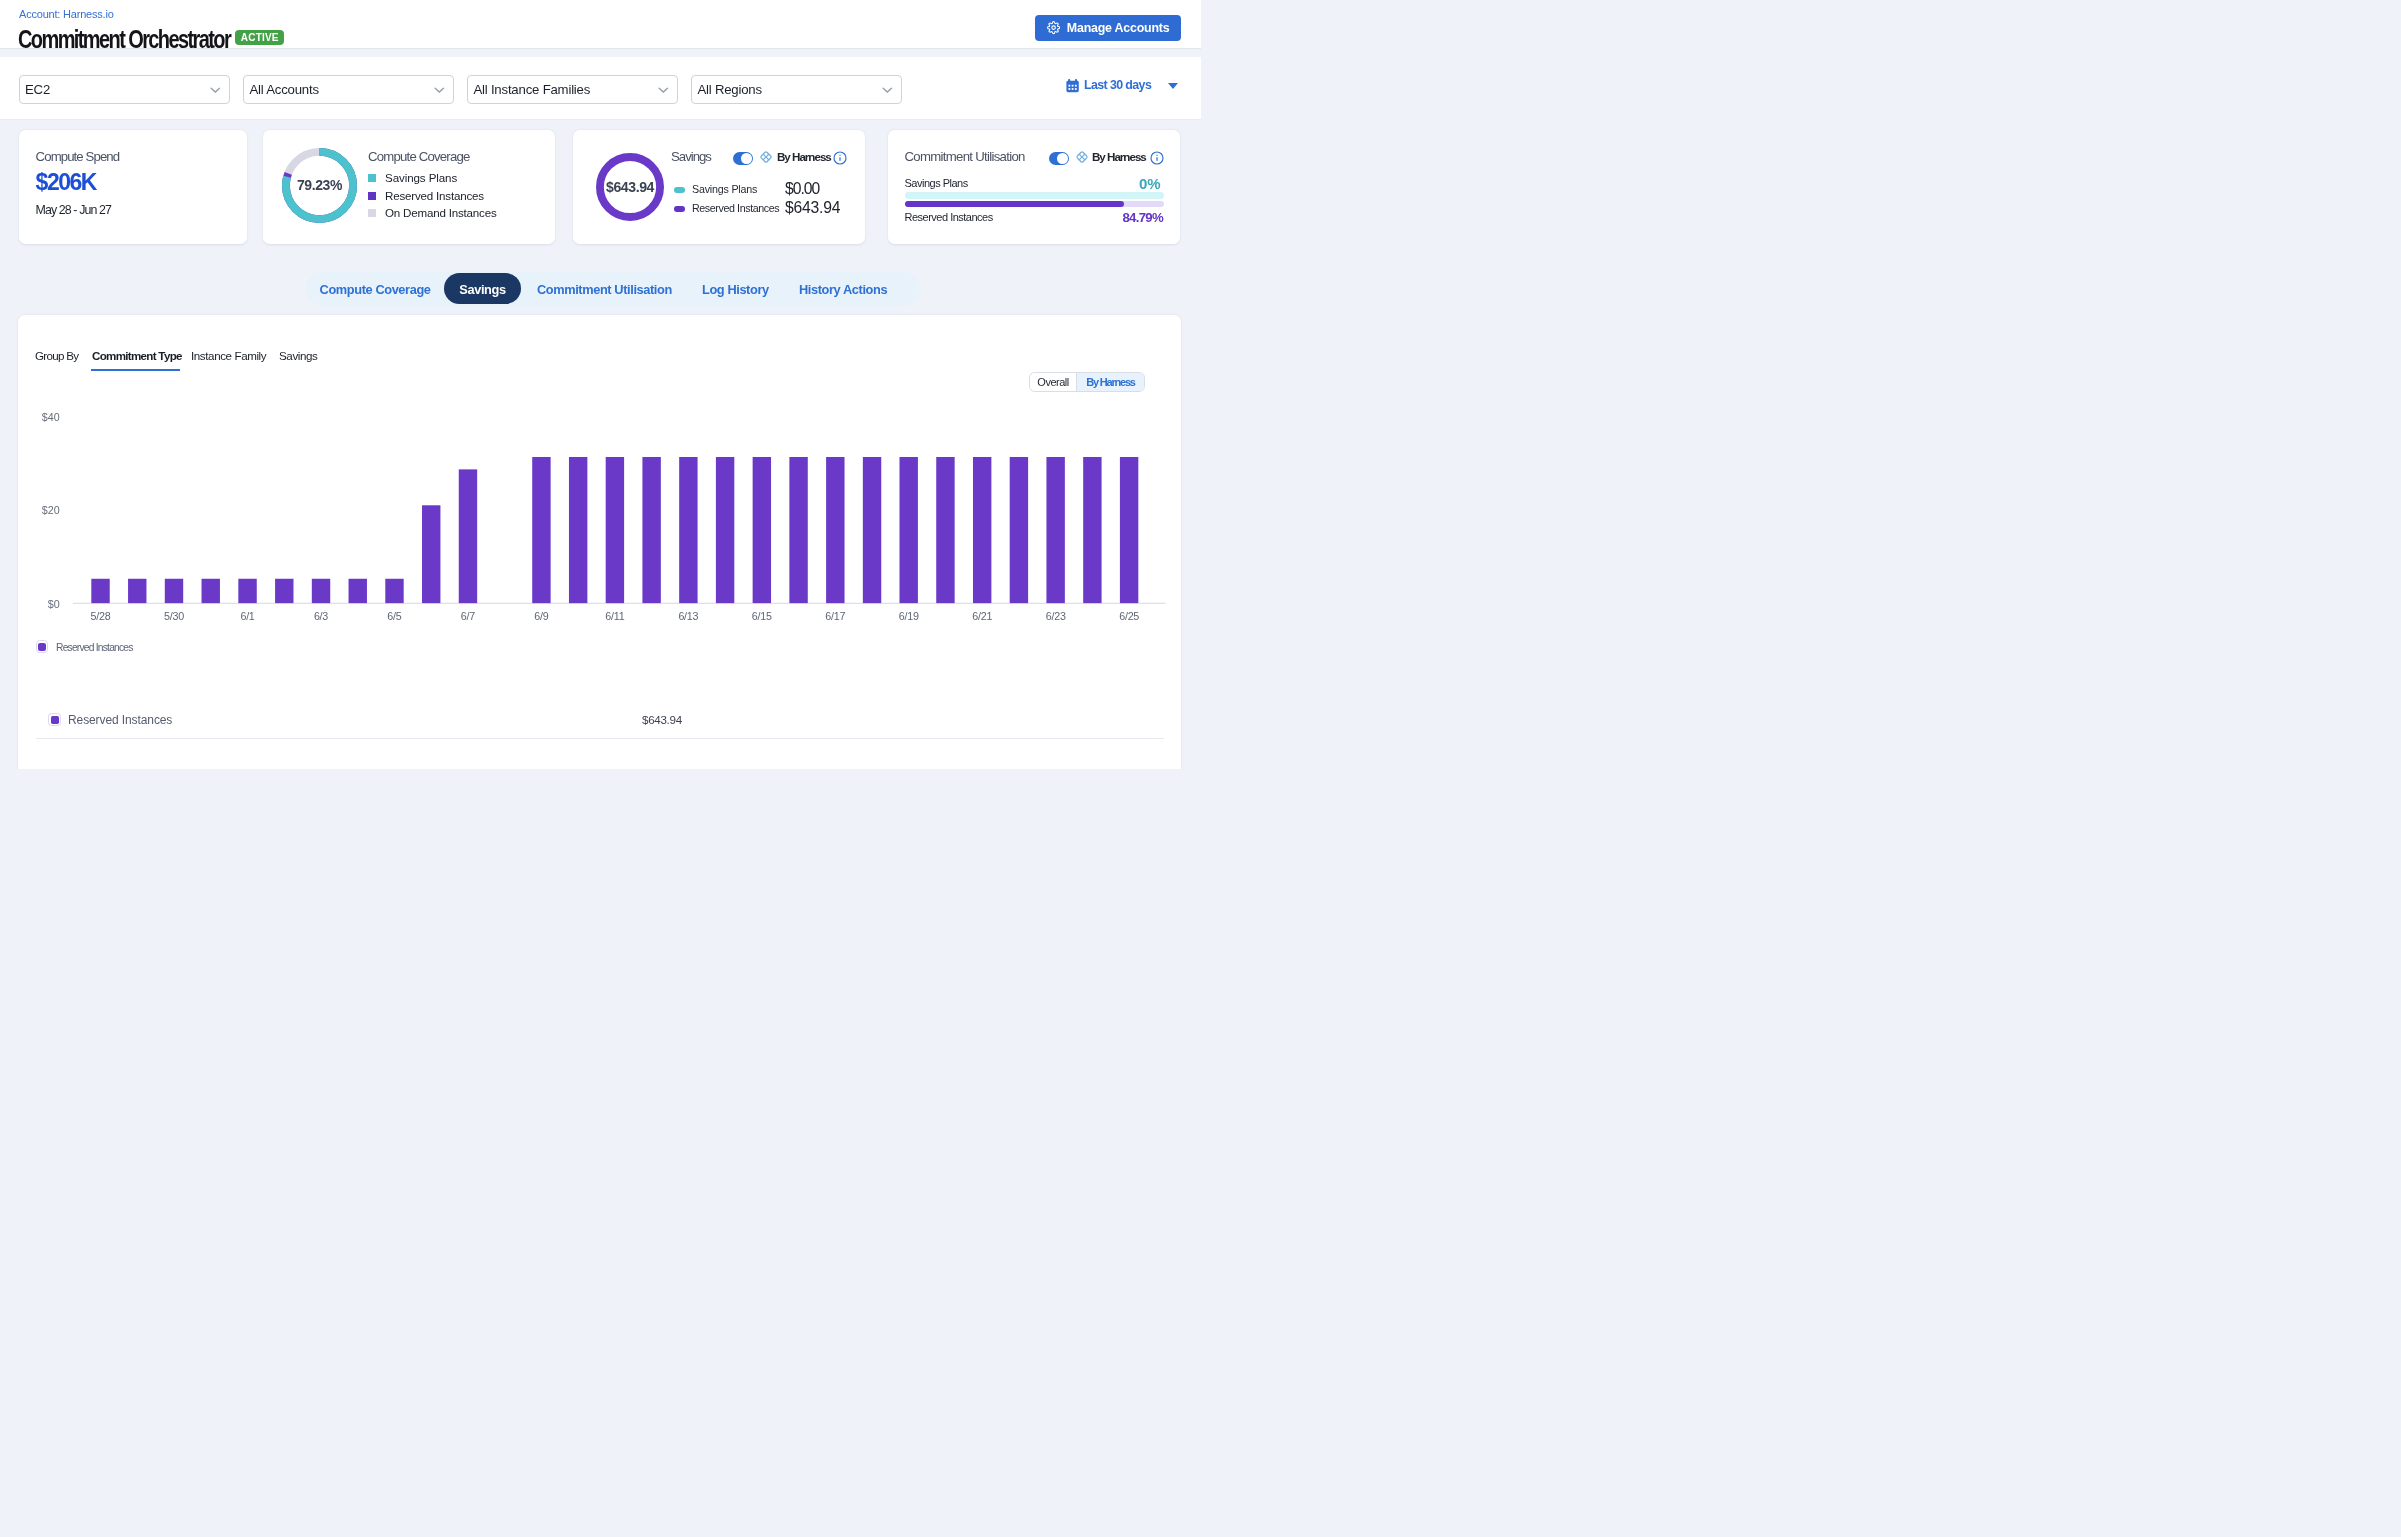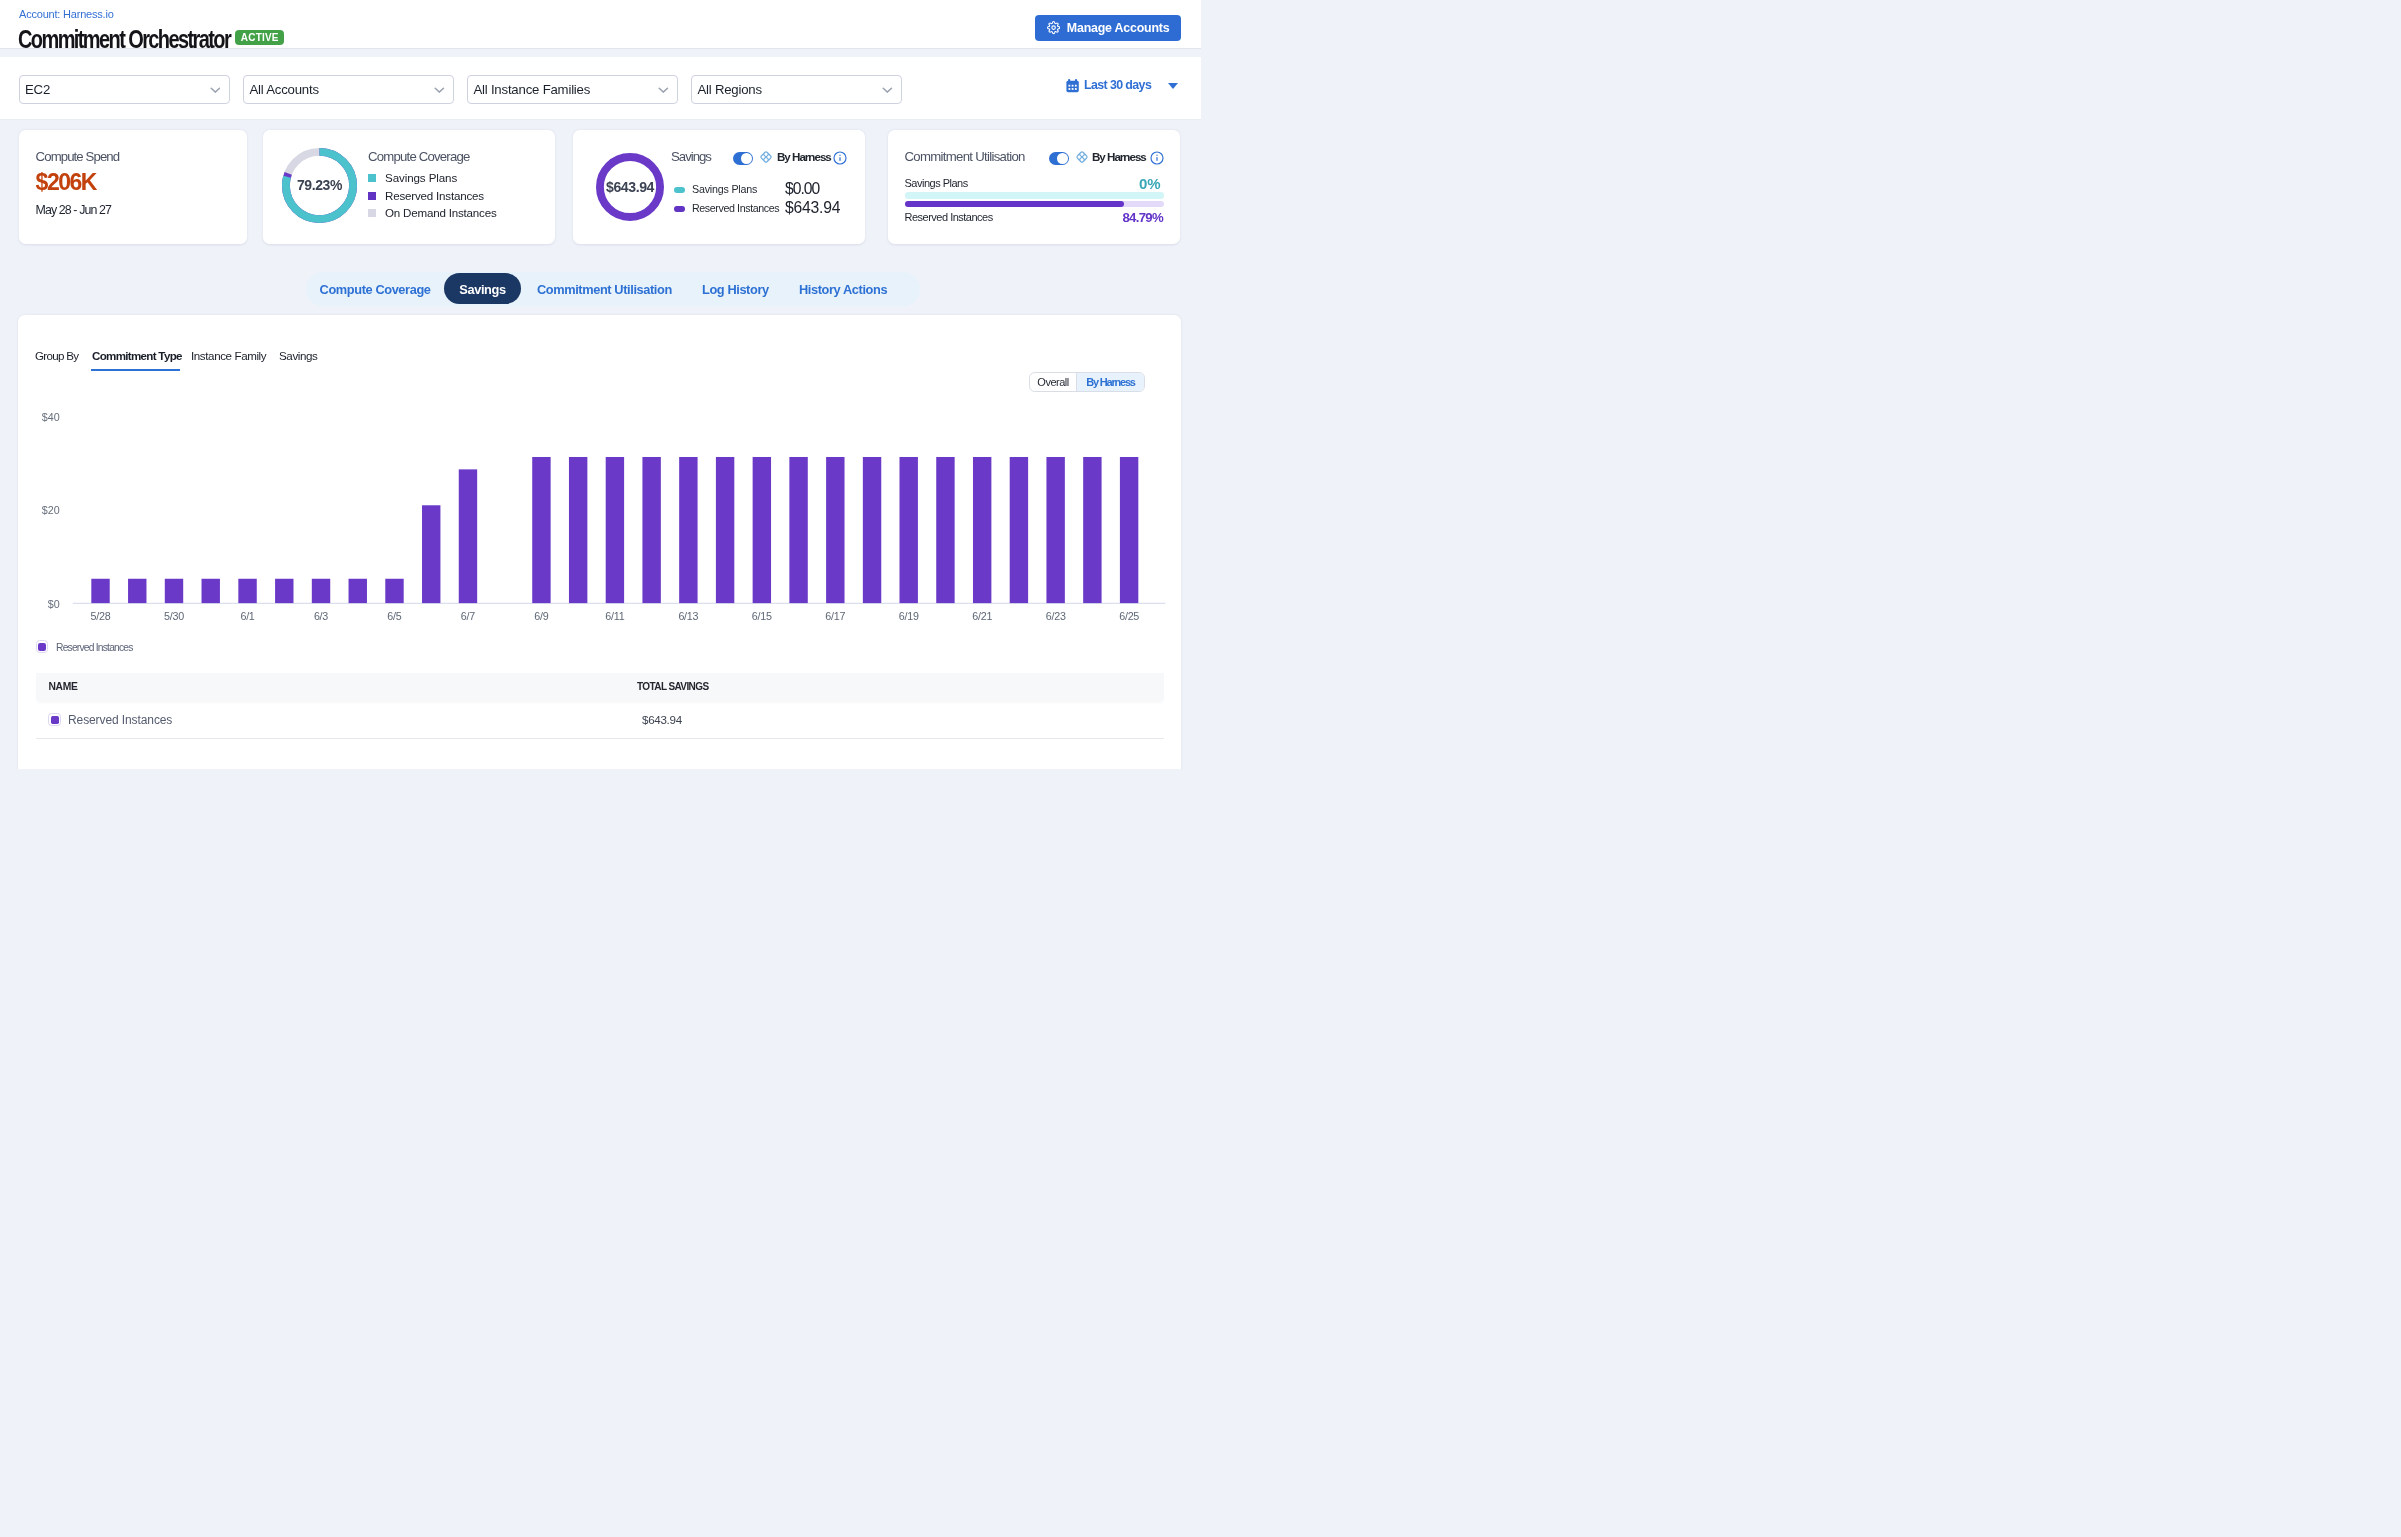--- a/index.html
+++ b/index.html
@@ -90,21 +90,21 @@
         <rect x="6.9" y="11" width="2.2" height="2.2"></rect>
         <rect x="10.8" y="11" width="2.2" height="2.2"></rect>
     </g>
   </svg>
   <div class="last30">Last 30 days</div>
   <div class="caret"></div>
 </div>
 
 <div class="card" style="left:18.6px; width:228px;">
   <div class="ct" style="left:17px; letter-spacing:-0.9px;">Compute Spend</div>
-  <div style="position:absolute; left:17px; top:39px; font-size:23px; font-weight:bold; color:#c2410c; letter-spacing:-1.5px;">$206K</div>
+  <div style="position:absolute; left:17px; top:39px; font-size:23px; font-weight:bold; color:#1d4ed8; letter-spacing:-1.5px;">$206K</div>
   <div style="position:absolute; left:17px; top:73px; font-size:12.4px; letter-spacing:-0.9px; color:#1d222e;">May 28 - Jun 27</div>
 </div>
 
 <div class="card" style="left:263px; width:292px;">
   <svg style="position:absolute; left:19.4px; top:18px;" width="75" height="75" viewBox="0 0 91 91">
     <g transform="rotate(-90 45.5 45.5)">
       <circle cx="45.5" cy="45.5" r="40.75" fill="none" stroke="#d8d8e4" stroke-width="9.5" pathLength="100"></circle>
       <circle cx="45.5" cy="45.5" r="40.75" fill="none" stroke="#6a39c8" stroke-width="9.5" pathLength="100" stroke-dasharray="80.9 19.1"></circle>
       <circle cx="45.5" cy="45.5" r="40.75" fill="none" stroke="#4cc2cd" stroke-width="9.5" pathLength="100" stroke-dasharray="79.23 20.77"></circle>
     </g>
@@ -245,24 +245,20 @@
 <text x="990.0" y="369" text-anchor="middle" class="xl">6/17</text>
 <text x="1079.0" y="369" text-anchor="middle" class="xl">6/19</text>
 <text x="1168.0" y="369" text-anchor="middle" class="xl">6/21</text>
 <text x="1257.0" y="369" text-anchor="middle" class="xl">6/23</text>
 <text x="1346.0" y="369" text-anchor="middle" class="xl">6/25</text>
   </svg>
   <div class="lg-box">
       <i></i>
     </div>
   <div class="lg-t">Reserved Instances</div>
-  <div class="thead">
-      <div class="n">NAME</div>
-      <div class="s">TOTAL SAVINGS</div>
-    </div>
   <div class="trow">
     <div class="sw">
         <i></i>
       </div>
     <div class="nm">Reserved Instances</div>
     <div class="val">$643.94</div>
   </div>
 </div>
 
 

